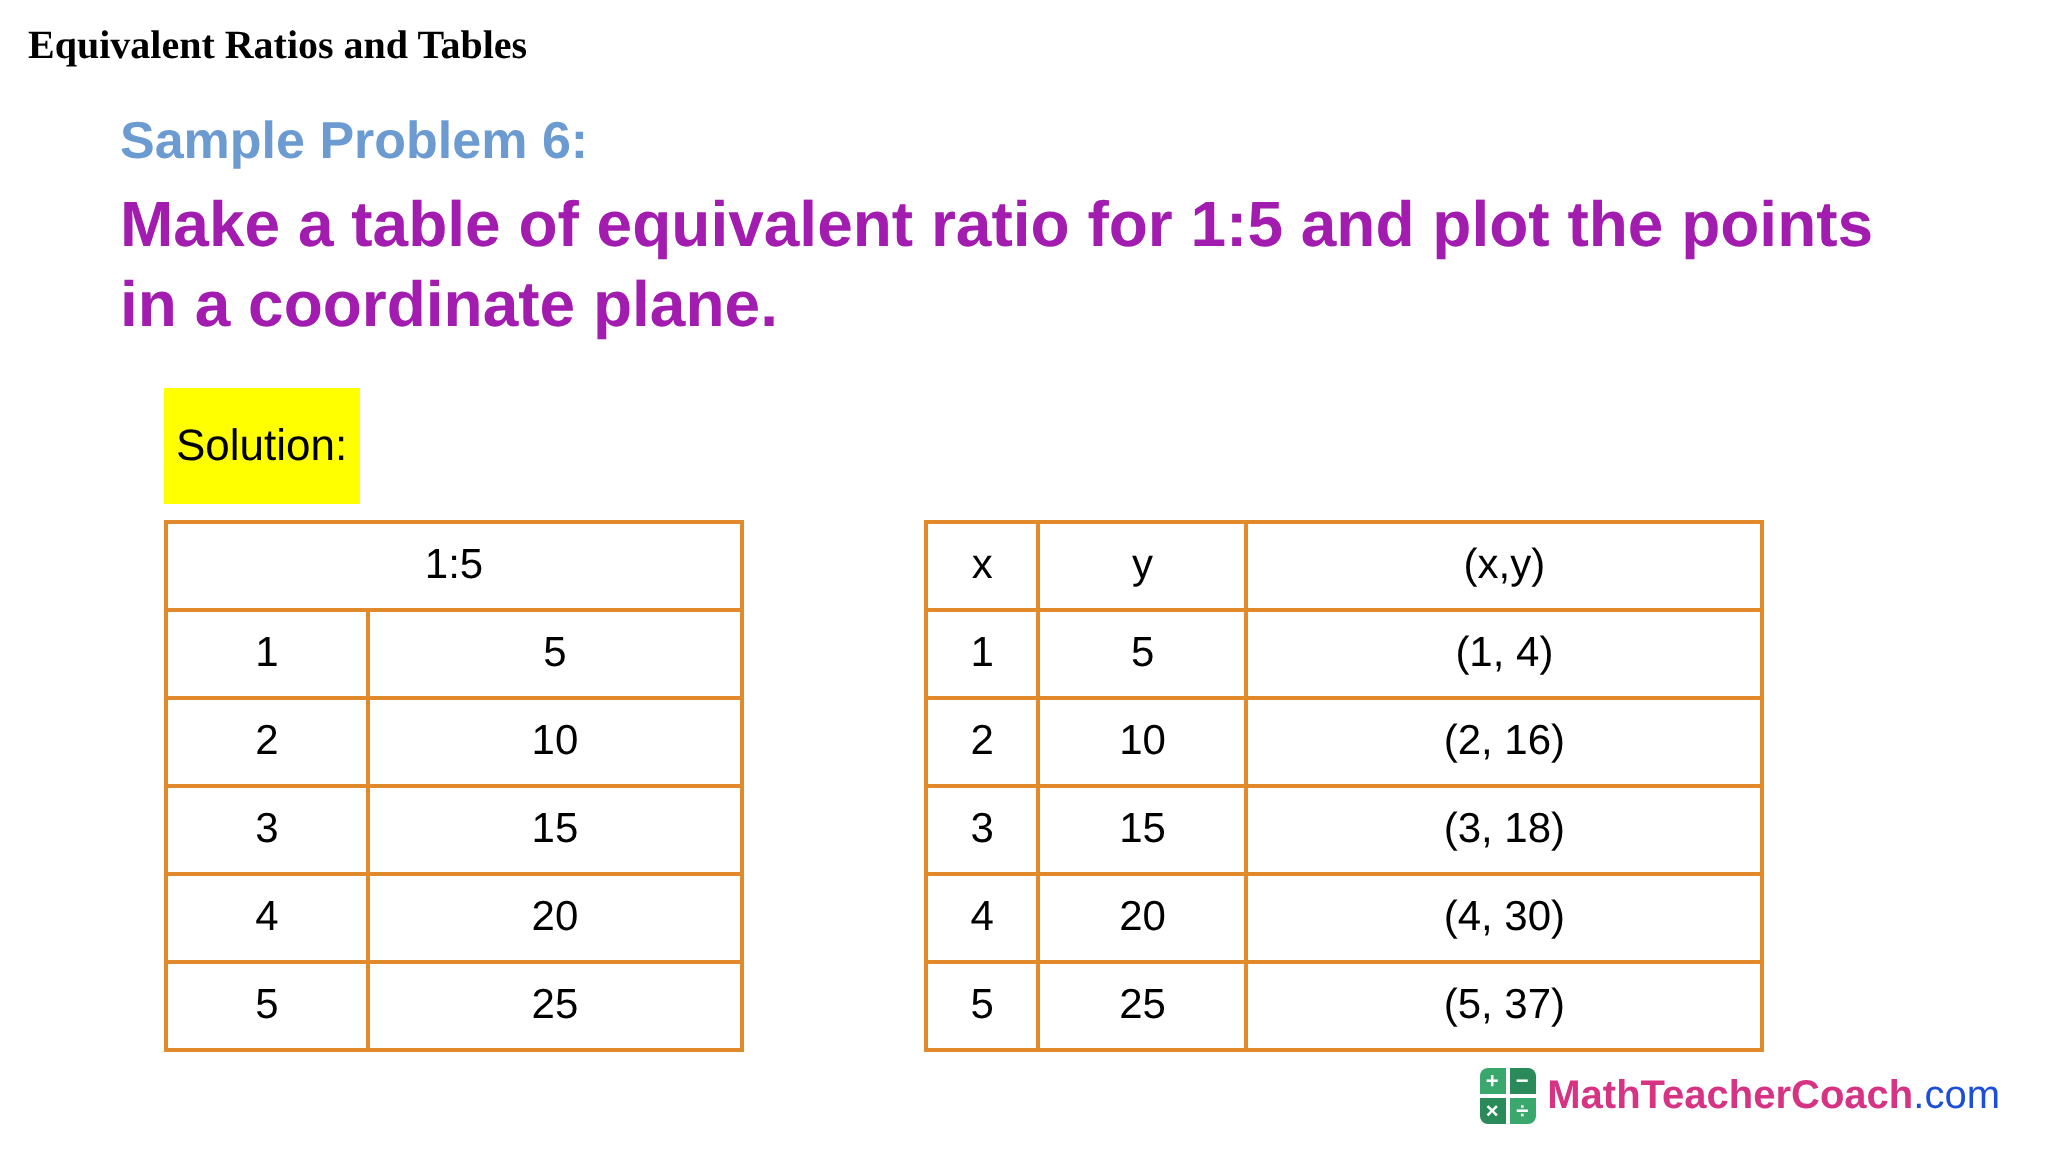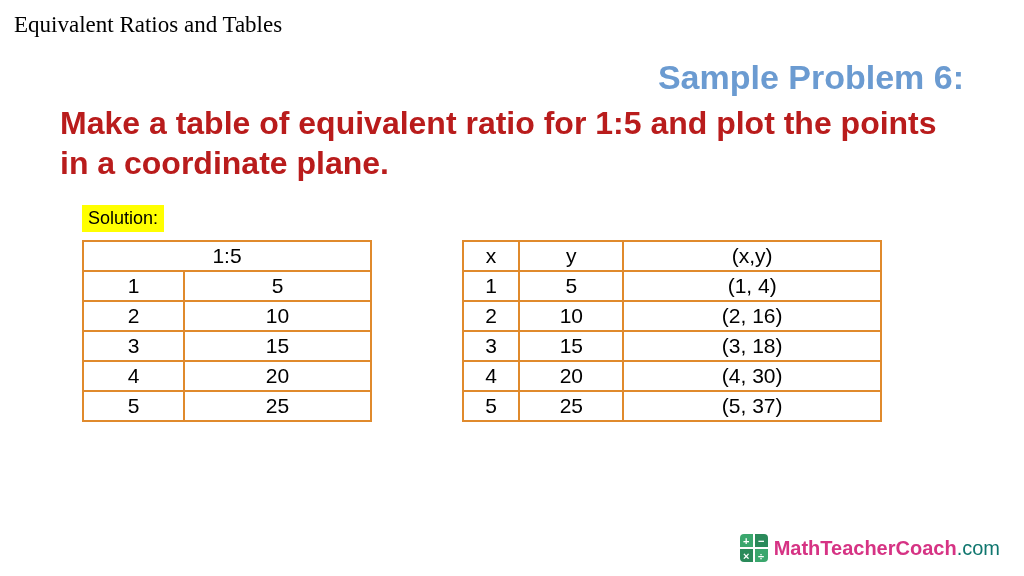--- a/index.html
+++ b/index.html
@@ -6,47 +6,46 @@
   body {
     width: 1024px;
     height: 576px;
     background: #ffffff;
     font-family: "Comic Sans MS", "Comic Sans", cursive, sans-serif;
     position: relative;
     overflow: hidden;
   }
   .header {
     font-family: Georgia, "Times New Roman", serif;
-    font-weight: normal;
-    font-size: 23px;
+    font-weight: bold;
+    font-size: 20px;
     color: #000;
     padding: 12px 0 0 14px;
   }
   .content {
     padding: 20px 60px 0 60px;
   }
   .sample-title {
     color: #6b9bd1;
-    font-size: 34px;
+    font-size: 26px;
     font-weight: bold;
     margin-bottom: 6px;
-    text-align: right;
   }
   .prompt {
-    color: #b91c1c;
+    color: #a21caf;
     font-size: 32px;
     font-weight: bold;
     line-height: 1.25;
     margin-bottom: 22px;
   }
   .solution-label {
     display: inline-block;
     background: #ffff00;
-    padding: 3px 6px;
-    font-size: 18px;
+    padding: 16px 6px;
+    font-size: 22px;
     color: #000;
     margin-left: 22px;
     margin-bottom: 8px;
   }
   .tables-row {
     display: flex;
     gap: 90px;
     align-items: flex-start;
     padding-left: 22px;
   }
@@ -57,21 +56,21 @@
     color: #000;
   }
   table.left-table { width: 290px; }
   table.right-table { width: 420px; }
   table, th, td {
     border: 2.5px solid #e08a2c;
   }
   th, td {
     text-align: center;
     padding: 1px 0;
-    height: 30px;
+    height: 44px;
     font-weight: normal;
     background: #fff;
   }
   .footer {
     position: absolute;
     bottom: 14px;
     right: 24px;
     display: flex;
     align-items: center;
     gap: 6px;
@@ -98,21 +97,21 @@
   .q1 { background: #3aa76d; }
   .q2 { background: #2a8a5a; }
   .q3 { background: #2a8a5a; }
   .q4 { background: #3aa76d; }
   .footer-text {
     font-family: Arial, sans-serif;
     font-weight: bold;
     font-size: 20px;
     color: #d63384;
   }
-  .footer-text .com { color: #0f766e; font-weight: normal; }
+  .footer-text .com { color: #1d4ed8; font-weight: normal; }
 </style>
 </head>
 <body>
 
 <div class="header">Equivalent Ratios and Tables</div>
 
 <div class="content">
   <div class="sample-title">Sample Problem 6:</div>
   <div class="prompt">Make a table of equivalent ratio for 1:5 and plot the points in a coordinate plane.</div>
   <div class="solution-label">Solution:</div>

